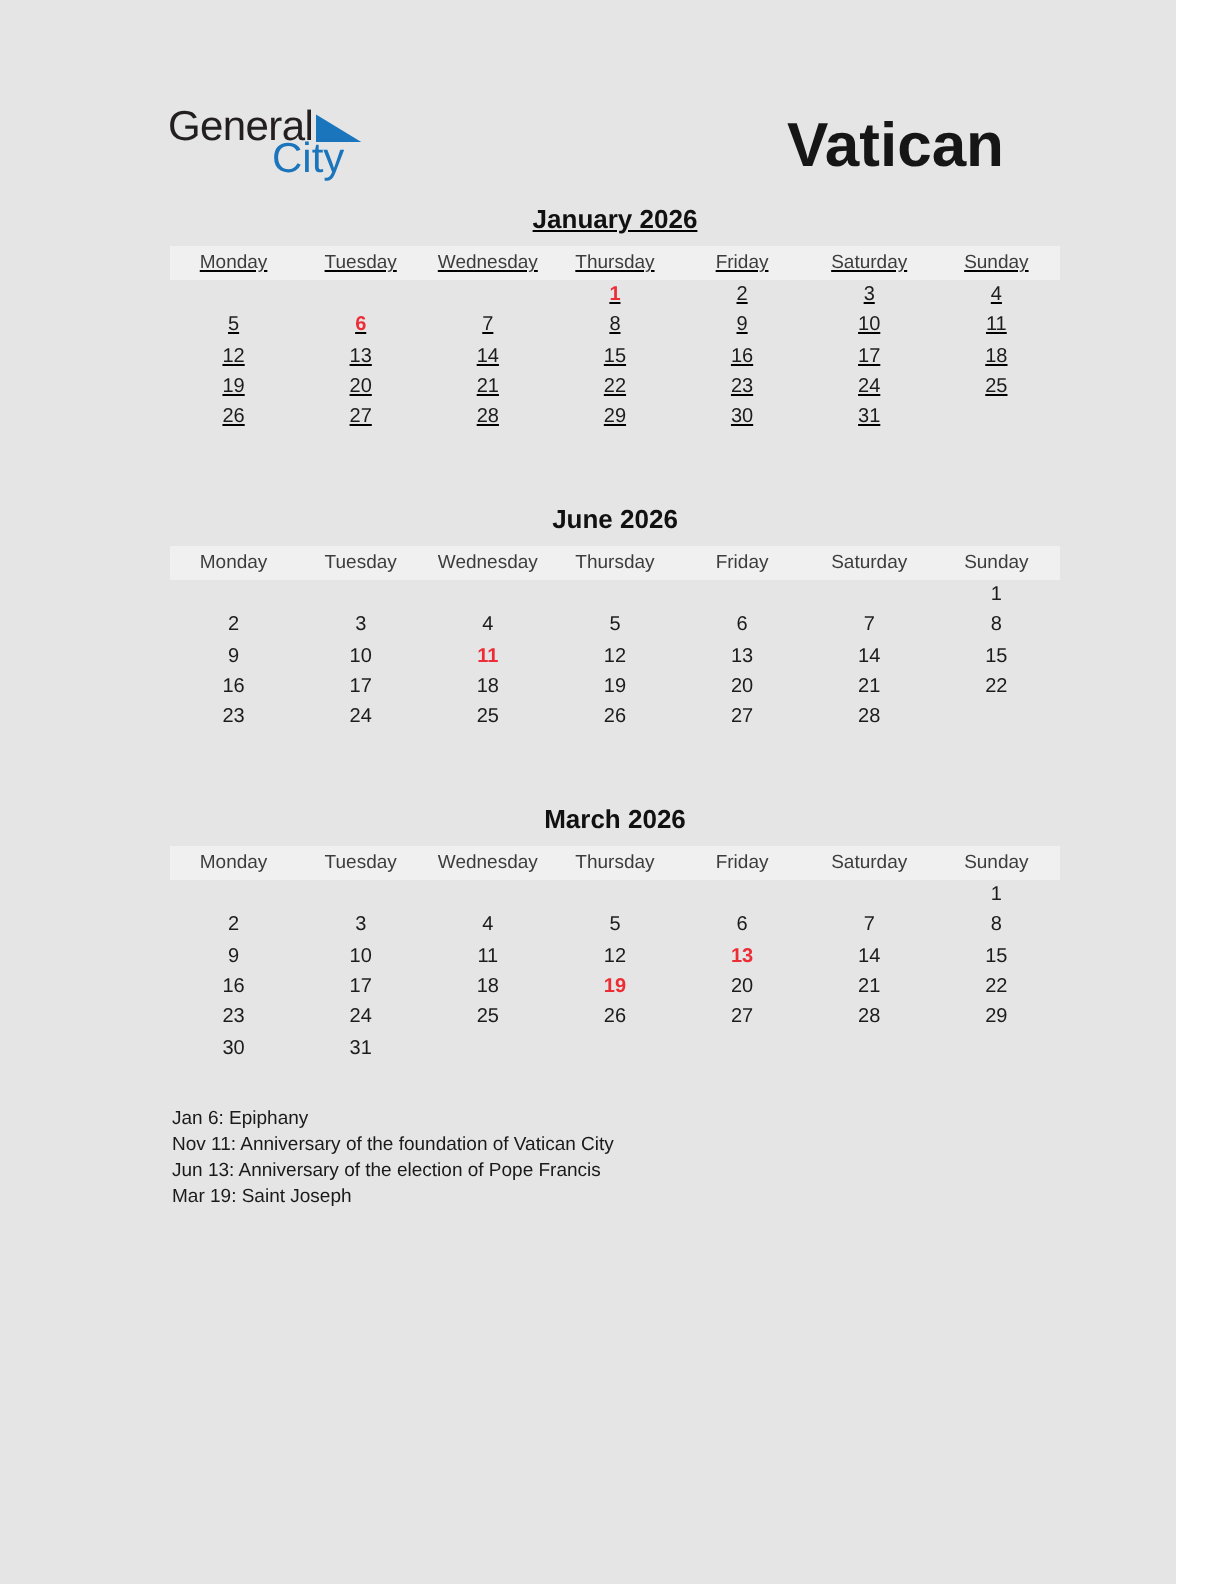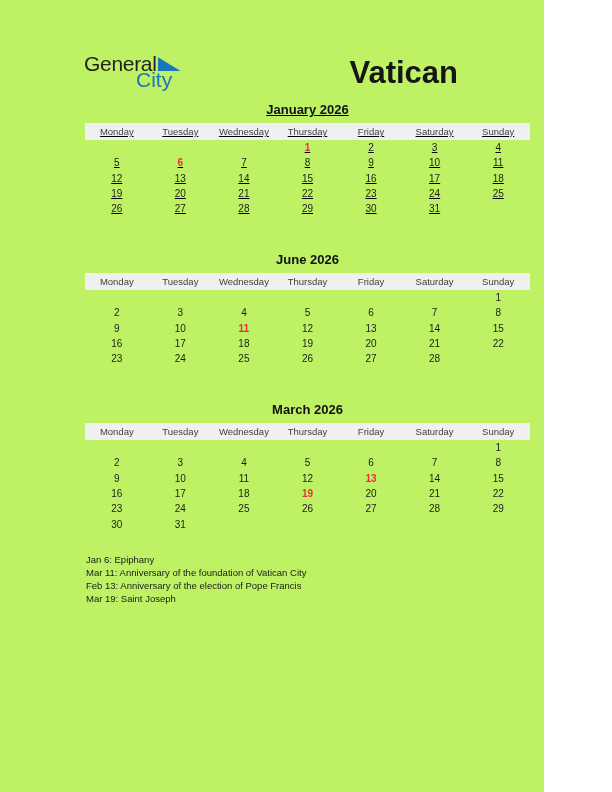--- a/index.html
+++ b/index.html
@@ -1,21 +1,21 @@
 <!DOCTYPE html>
 <html style="--highlight-red: #ed2d36; --brand-blue: #1a75bc; --header-bg: #f0f0f0;"><head>
 <meta charset="utf-8">
 <style>
   * { margin:0; padding:0; box-sizing:border-box; }
   html, body {
     width:612px; height:792px;
     background:#ffffff;
     font-family:"Liberation Sans", sans-serif;
   }
-  .page { position:relative; width:544px; height:792px; background:#bef264; overflow:hidden; }
+  .page { position:relative; width:588px; height:792px; background:#e5e5e5; overflow:hidden; }
 
   
   .page-header { position:absolute; top:54px; left:84px; right:86px;
                  display:flex; justify-content:space-between; align-items:flex-start; }
   .logo { line-height:1; }
   .logo-top { display:flex; align-items:center; }
   .logo-general { font-size:21px; color:#231f20; letter-spacing:-0.3px; line-height:20px; }
   .logo-flag { display:inline-block; width:23px; height:14px; margin-left:1px;
                background:var(--brand-blue, #1a75bc);
                clip-path:polygon(0 0, 100% 100%, 0 100%); }
@@ -250,18 +250,18 @@
               <td></td>
               <td></td>
             </tr>
           </tbody>
         </table>
       </section>
     </div>
 
   <ul id="holidays" class="holidays">
       <li>Jan 6: Epiphany</li>
-      <li>Mar 11: Anniversary of the foundation of Vatican City</li>
-      <li>Feb 13: Anniversary of the election of Pope Francis</li>
+      <li>Nov 11: Anniversary of the foundation of Vatican City</li>
+      <li>Jun 13: Anniversary of the election of Pope Francis</li>
       <li>Mar 19: Saint Joseph</li>
     </ul>
 
 </div>
 
 </body></html>

